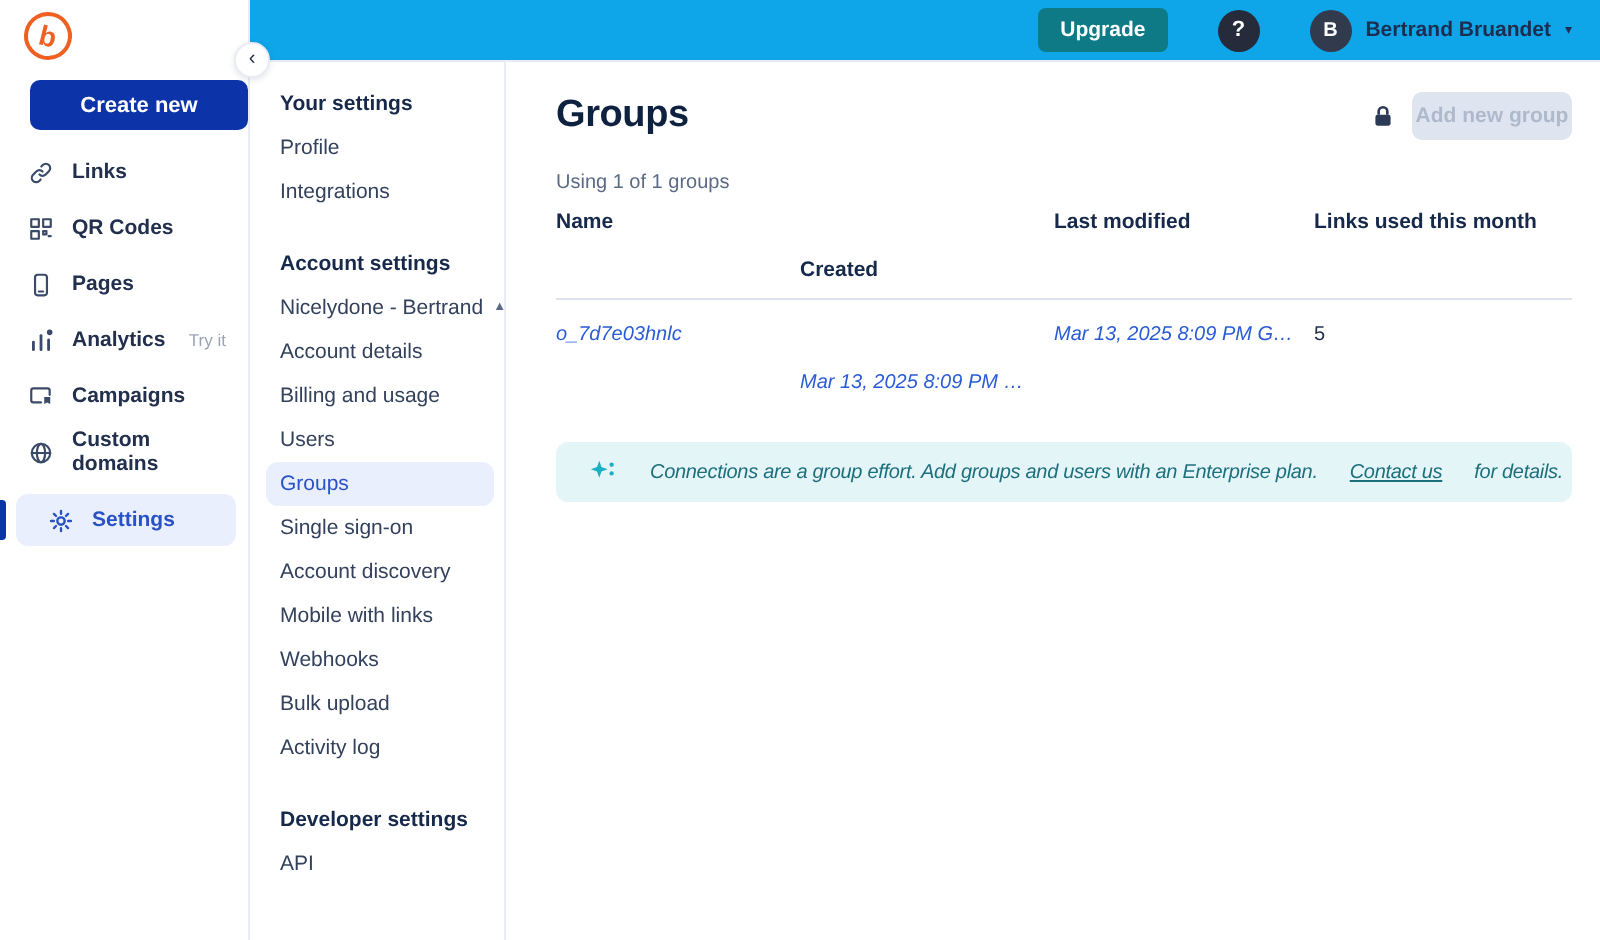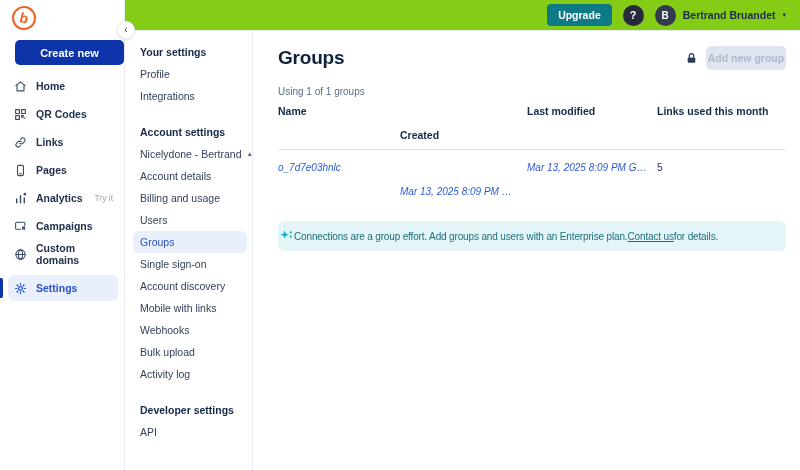--- a/index.html
+++ b/index.html
@@ -17,29 +17,29 @@
   .create-btn { position:absolute; left:15px; top:40px; width:109px; height:25px;
     background:#0d33a8; color:#fff; font-size:11px; font-weight:700; border-radius:5px;
     display:flex; align-items:center; justify-content:center; cursor:pointer; }
   .nav { position:absolute; top:72px; left:0; right:1px; }
   .nav-item { height:28px; display:flex; align-items:center; gap:9px;
     padding:0 10px 0 14px; font-size:10.5px; font-weight:600; color:#22304d; cursor:pointer; }
   .nav-item svg { width:13px; height:13px; stroke:#3a4a68; stroke-width:2;
     fill:none; stroke-linecap:round; stroke-linejoin:round; flex:0 0 auto; }
   .try-badge { margin-left:auto; font-size:8.5px; font-weight:400; color:#9aa4b5; }
   .nav-item.active { margin:7px 5px 0 8px; height:26px; background:#e9effc;
-    border-radius:6px; color:#2a52c8; padding-left:6px; position:relative; }
+    border-radius:6px; color:#2a52c8; padding-left:16px; position:relative; }
   .nav-item.active svg { stroke:#2a52c8; }
   .nav-item.active::before { content:""; position:absolute; left:-8px; top:3px;
     width:3px; height:20px; background:#0d33a8; border-radius:0 2px 2px 0; }
 
   
   .topbar { position:absolute; left:125px; top:0; width:675px; height:31px;
     border-bottom:1px solid #e9ecf2; display:flex; align-items:center;
-    justify-content:flex-end; gap:11px; padding-right:14px; background:#84cc16; }
+    justify-content:flex-end; gap:25px; padding-right:14px; background:#0ea5e9; }
   .collapse-btn { position:absolute; left:117px; top:21px; width:18px; height:18px;
     border-radius:50%; background:#fff; border:1px solid #e9ecf2;
     box-shadow:0 1px 3px rgba(20,30,60,.12); z-index:10; font-size:10px; color:#22304d;
     display:flex; align-items:center; justify-content:center; cursor:pointer; line-height:1; }
   .upgrade-btn { height:22px; padding:0 11px; background:#0d7a85; color:#fff;
     border-radius:4px; font-size:10.5px; font-weight:700; display:flex;
     align-items:center; cursor:pointer; }
   .help-btn { width:21px; height:21px; border-radius:50%; background:#252b3b;
     color:#fff; font-size:11px; font-weight:700; cursor:pointer; }
   .user-chip { display:flex; align-items:center; gap:7px; cursor:pointer; }
@@ -71,58 +71,51 @@
     font-size:10.5px; font-weight:700; border-radius:5px; cursor:default; }
   .usage { margin-top:16px; font-size:10px; color:#5b6b85; }
   .grp-table { margin-top:8px; }
   .t-head { display:flex; font-size:10.5px; font-weight:700; color:#16294a;
     padding-bottom:8px; border-bottom:1px solid #dde2ea; }
   .t-row { display:flex; padding-top:12px; font-size:10px; }
   .c1 { width:122px; } .c2 { width:127px;margin-top:24px; } .c3 { width:130px; } .c4 { flex:1; }
   .t-row .c2, .t-row .c3 { white-space:nowrap; overflow:hidden; text-overflow:ellipsis; padding-right:8px; }
   .cell-link { color:#2a5bd7; cursor:pointer;font-style:italic; }
   .banner { margin-top:24px; width:508px; height:30px; background:#e4f5f8;
-    border-radius:6px; display:flex; align-items:center; gap:0; padding:0 1px;
-    font-size:10px; color:#1d6f7c; letter-spacing:-.15px; white-space:nowrap; }
+    border-radius:6px; display:flex; align-items:center; gap:16px; padding:0 16px;
+    font-size:10px; color:#1d6f7c; letter-spacing:-.15px; white-space:nowrap;font-style:italic; }
   .banner .spark { flex:0 0 auto; display:flex; }
   .banner-link { text-decoration:underline; color:#1d6f7c; cursor:pointer; }
 </style>
 </head>
 <body>
 
 <div class="left-sidebar">
   <div class="logo">
       <span>b</span>
     </div>
   <div class="create-btn">Create new</div>
 
   <div class="nav">
     <div class="nav-item">
       <svg viewBox="0 0 24 24">
-          <path d="M3.5 10.5 12 3.5l8.5 7"></path>
-          <path d="M5.5 9.5V20h13V9.5"></path>
-        </svg>
-      <span>Home</span>
+          <path d="M10.6 13.4a4 4 0 0 0 5.7 0l3-3a4 4 0 1 0-5.7-5.7l-1.3 1.3"></path>
+          <path d="M13.4 10.6a4 4 0 0 0-5.7 0l-3 3a4 4 0 1 0 5.7 5.7l1.3-1.3"></path>
+        </svg>
+      <span>Links</span>
     </div>
     <div class="nav-item">
       <svg viewBox="0 0 24 24">
           <rect x="3" y="3" width="7" height="7"></rect>
           <rect x="14" y="3" width="7" height="7"></rect>
           <rect x="3" y="14" width="7" height="7"></rect>
           <path d="M14 14h3v3h-3z"></path>
           <path d="M19 18.5h2"></path>
         </svg>
       <span>QR Codes</span>
-    </div>
-    <div class="nav-item">
-      <svg viewBox="0 0 24 24">
-          <path d="M10.6 13.4a4 4 0 0 0 5.7 0l3-3a4 4 0 1 0-5.7-5.7l-1.3 1.3"></path>
-          <path d="M13.4 10.6a4 4 0 0 0-5.7 0l-3 3a4 4 0 1 0 5.7 5.7l1.3-1.3"></path>
-        </svg>
-      <span>Links</span>
     </div>
     <div class="nav-item">
       <svg viewBox="0 0 24 24">
           <rect x="6.5" y="2.5" width="11" height="19" rx="2.5"></rect>
           <path d="M10 18h4"></path>
         </svg>
       <span>Pages</span>
     </div>
     <div class="nav-item">
       <svg viewBox="0 0 24 24" style="stroke-width:2.6">

